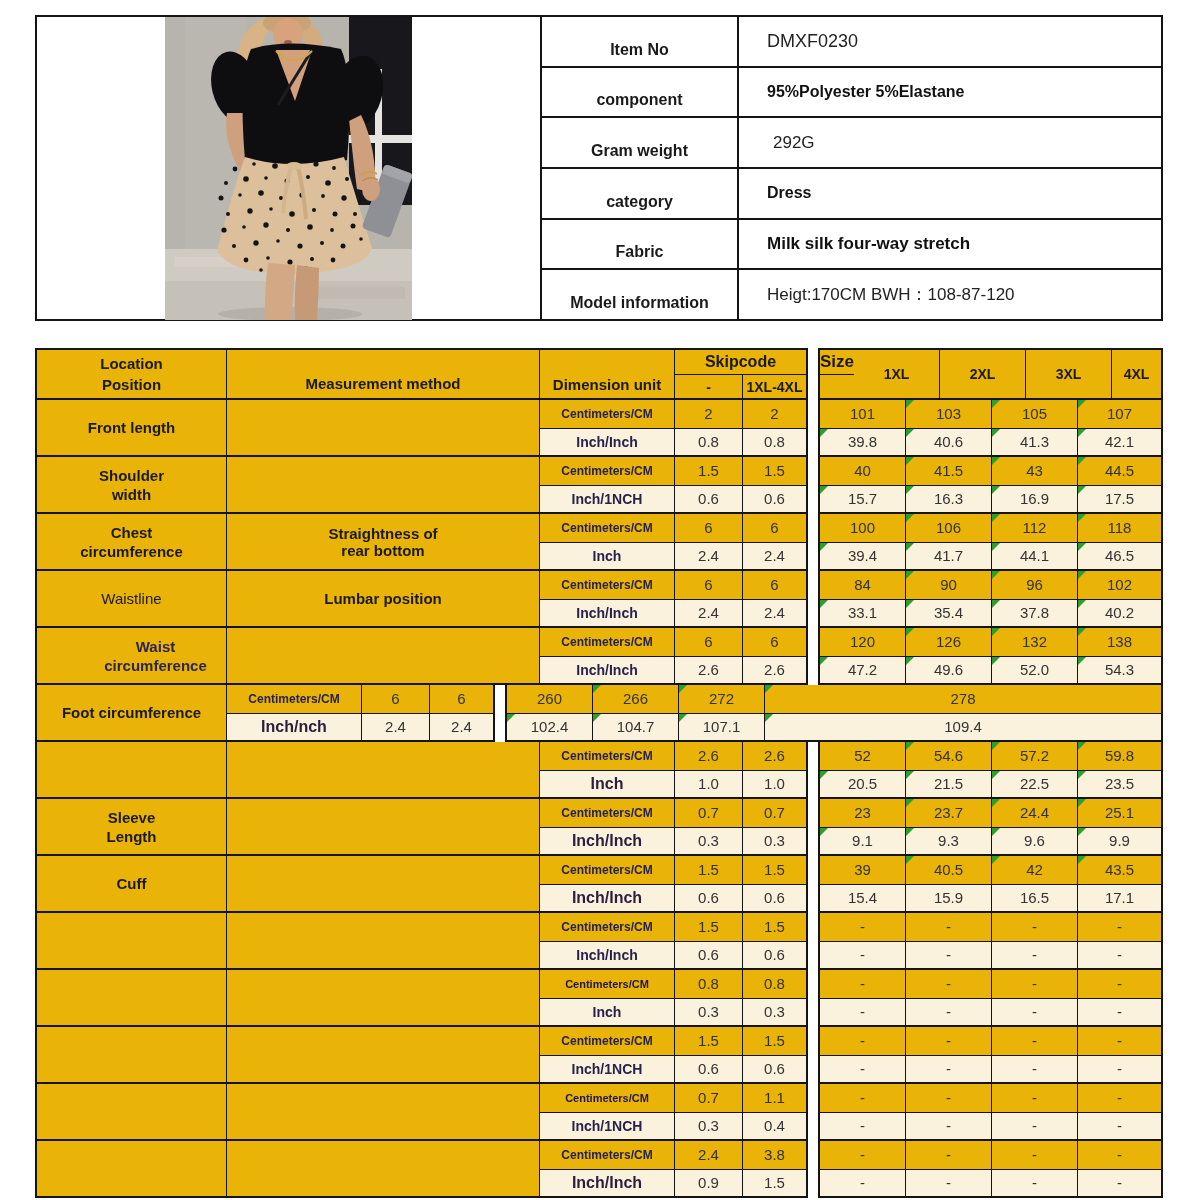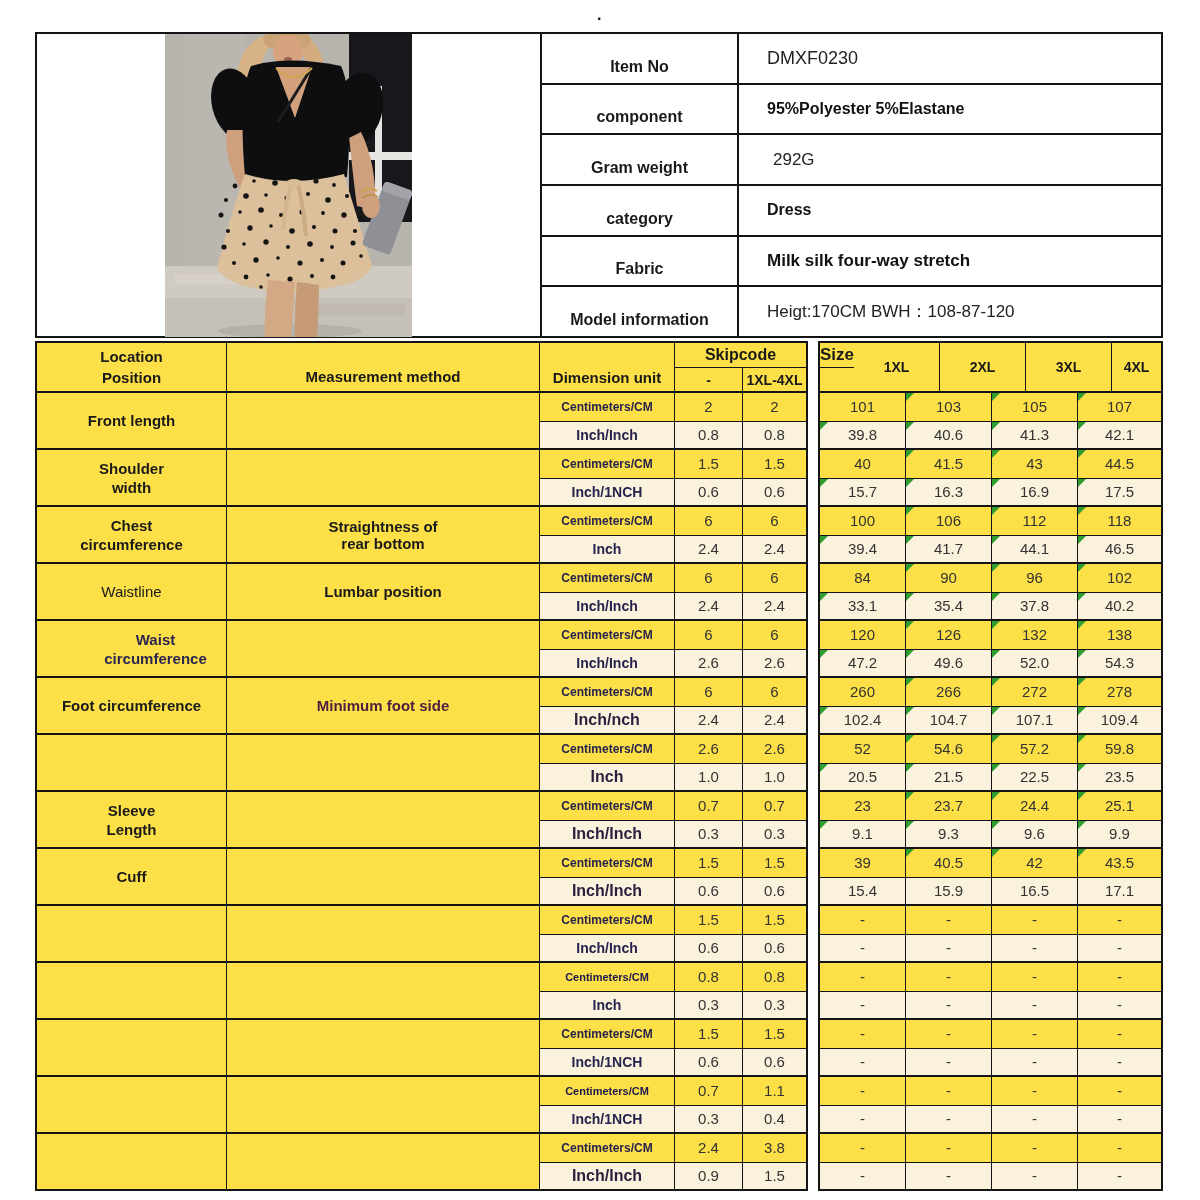--- a/index.html
+++ b/index.html
@@ -4,37 +4,37 @@
 <style>
   * { box-sizing: border-box; margin: 0; padding: 0; }
   html,body { width:1200px; height:1200px; background:#fff;
     font-family:"Liberation Sans","DejaVu Sans",sans-serif; color:#1a1a1a; position:relative; }
   .abs { position:absolute; }
 
   
   #dot { left:597px; top:6px; font-size:16px; font-weight:bold; color:#111; }
 
   
-  #spec { left:35px; top:32px; width:1128px; height:306px; border:2px solid #141414; display:flex; background:#fff; }
+  #spec { left:35px; top:15px; width:1128px; height:306px; border:2px solid #141414; display:flex; background:#fff; }
   #photo-cell { width:505px; border-right:2px solid #141414; display:flex; align-items:center; justify-content:center; }
   #spec-rows { flex:1; display:flex; flex-direction:column; }
   .spec-row { flex:1; display:flex; border-bottom:2px solid #141414; }
   .spec-row:last-child { border-bottom:none; }
   .spec-label { width:197px; border-right:2px solid #141414; display:flex; align-items:flex-end; justify-content:center;
     padding-bottom:7px; font-weight:bold; font-size:16px; position:relative; }
   .spec-value { flex:1; display:flex; align-items:center; padding-left:28px; font-size:17px; color:#222; }
   .spec-value.v-bold { font-weight:bold; font-size:16px; color:#111; }
 
   
   .mark { position:absolute; top:0; left:0; width:0; height:0;
     border-top:9px solid #2f9e2f; border-right:9px solid transparent; }
   .mark.sm { border-top-width:8px; border-right-width:8px; }
 
   
-  #sizeTable { left:35px; top:341px; width:1128px; border-left:2px solid #141414; border-right:2px solid #141414; background:#fde047; }
+  #sizeTable { left:35px; top:348px; width:1128px; border-left:2px solid #141414; border-right:2px solid #141414; background:#eab308; }
   #hdr { display:flex; height:52px; }
   #hdr > div { border-top:2px solid #141414; }
   .h-loc { width:190px; border-right:1px solid #141414; border-bottom:2px solid #141414;
     display:flex; flex-direction:column; align-items:center; justify-content:center; font-weight:bold; font-size:15px; line-height:21px; }
   .h-meth { width:313px; border-right:1px solid #141414; border-bottom:2px solid #141414;
     display:flex; align-items:flex-end; justify-content:center; padding-bottom:6px; font-weight:bold; font-size:15px; }
   .h-unit { width:135px; border-right:1px solid #141414; border-bottom:2px solid #141414;
     display:flex; align-items:flex-end; justify-content:center; padding-bottom:5px; font-weight:bold; font-size:15px; }
   .h-skip { width:133px; border-right:2px solid #141414; border-bottom:2px solid #141414; display:flex; flex-direction:column; }
   .h-skip-top { height:25px; border-bottom:1px solid #141414; display:flex; align-items:center; justify-content:center;
@@ -377,21 +377,20 @@
             <div class="c-gap"></div>
             <div class="c-sz">47.2<div class="mark sm"></div></div>
             <div class="c-sz">49.6<div class="mark sm"></div></div>
             <div class="c-sz">52.0<div class="mark sm"></div></div>
             <div class="c-sz last">54.3<div class="mark sm"></div></div>
           </div>
         </div>
       </div>
       <div class="grp">
         <div class="c-loc">Foot circumference</div>
-        <div class="c-meth">Minimum foot side</div>
         <div class="rest">
           <div class="u-row cm">
             <div class="c-unit">Centimeters/CM</div>
             <div class="c-sk1">6</div>
             <div class="c-sk2">6</div>
             <div class="c-gap"></div>
             <div class="c-sz">260</div>
             <div class="c-sz">266<div class="mark sm"></div></div>
             <div class="c-sz">272<div class="mark sm"></div></div>
             <div class="c-sz last">278<div class="mark sm"></div></div>

